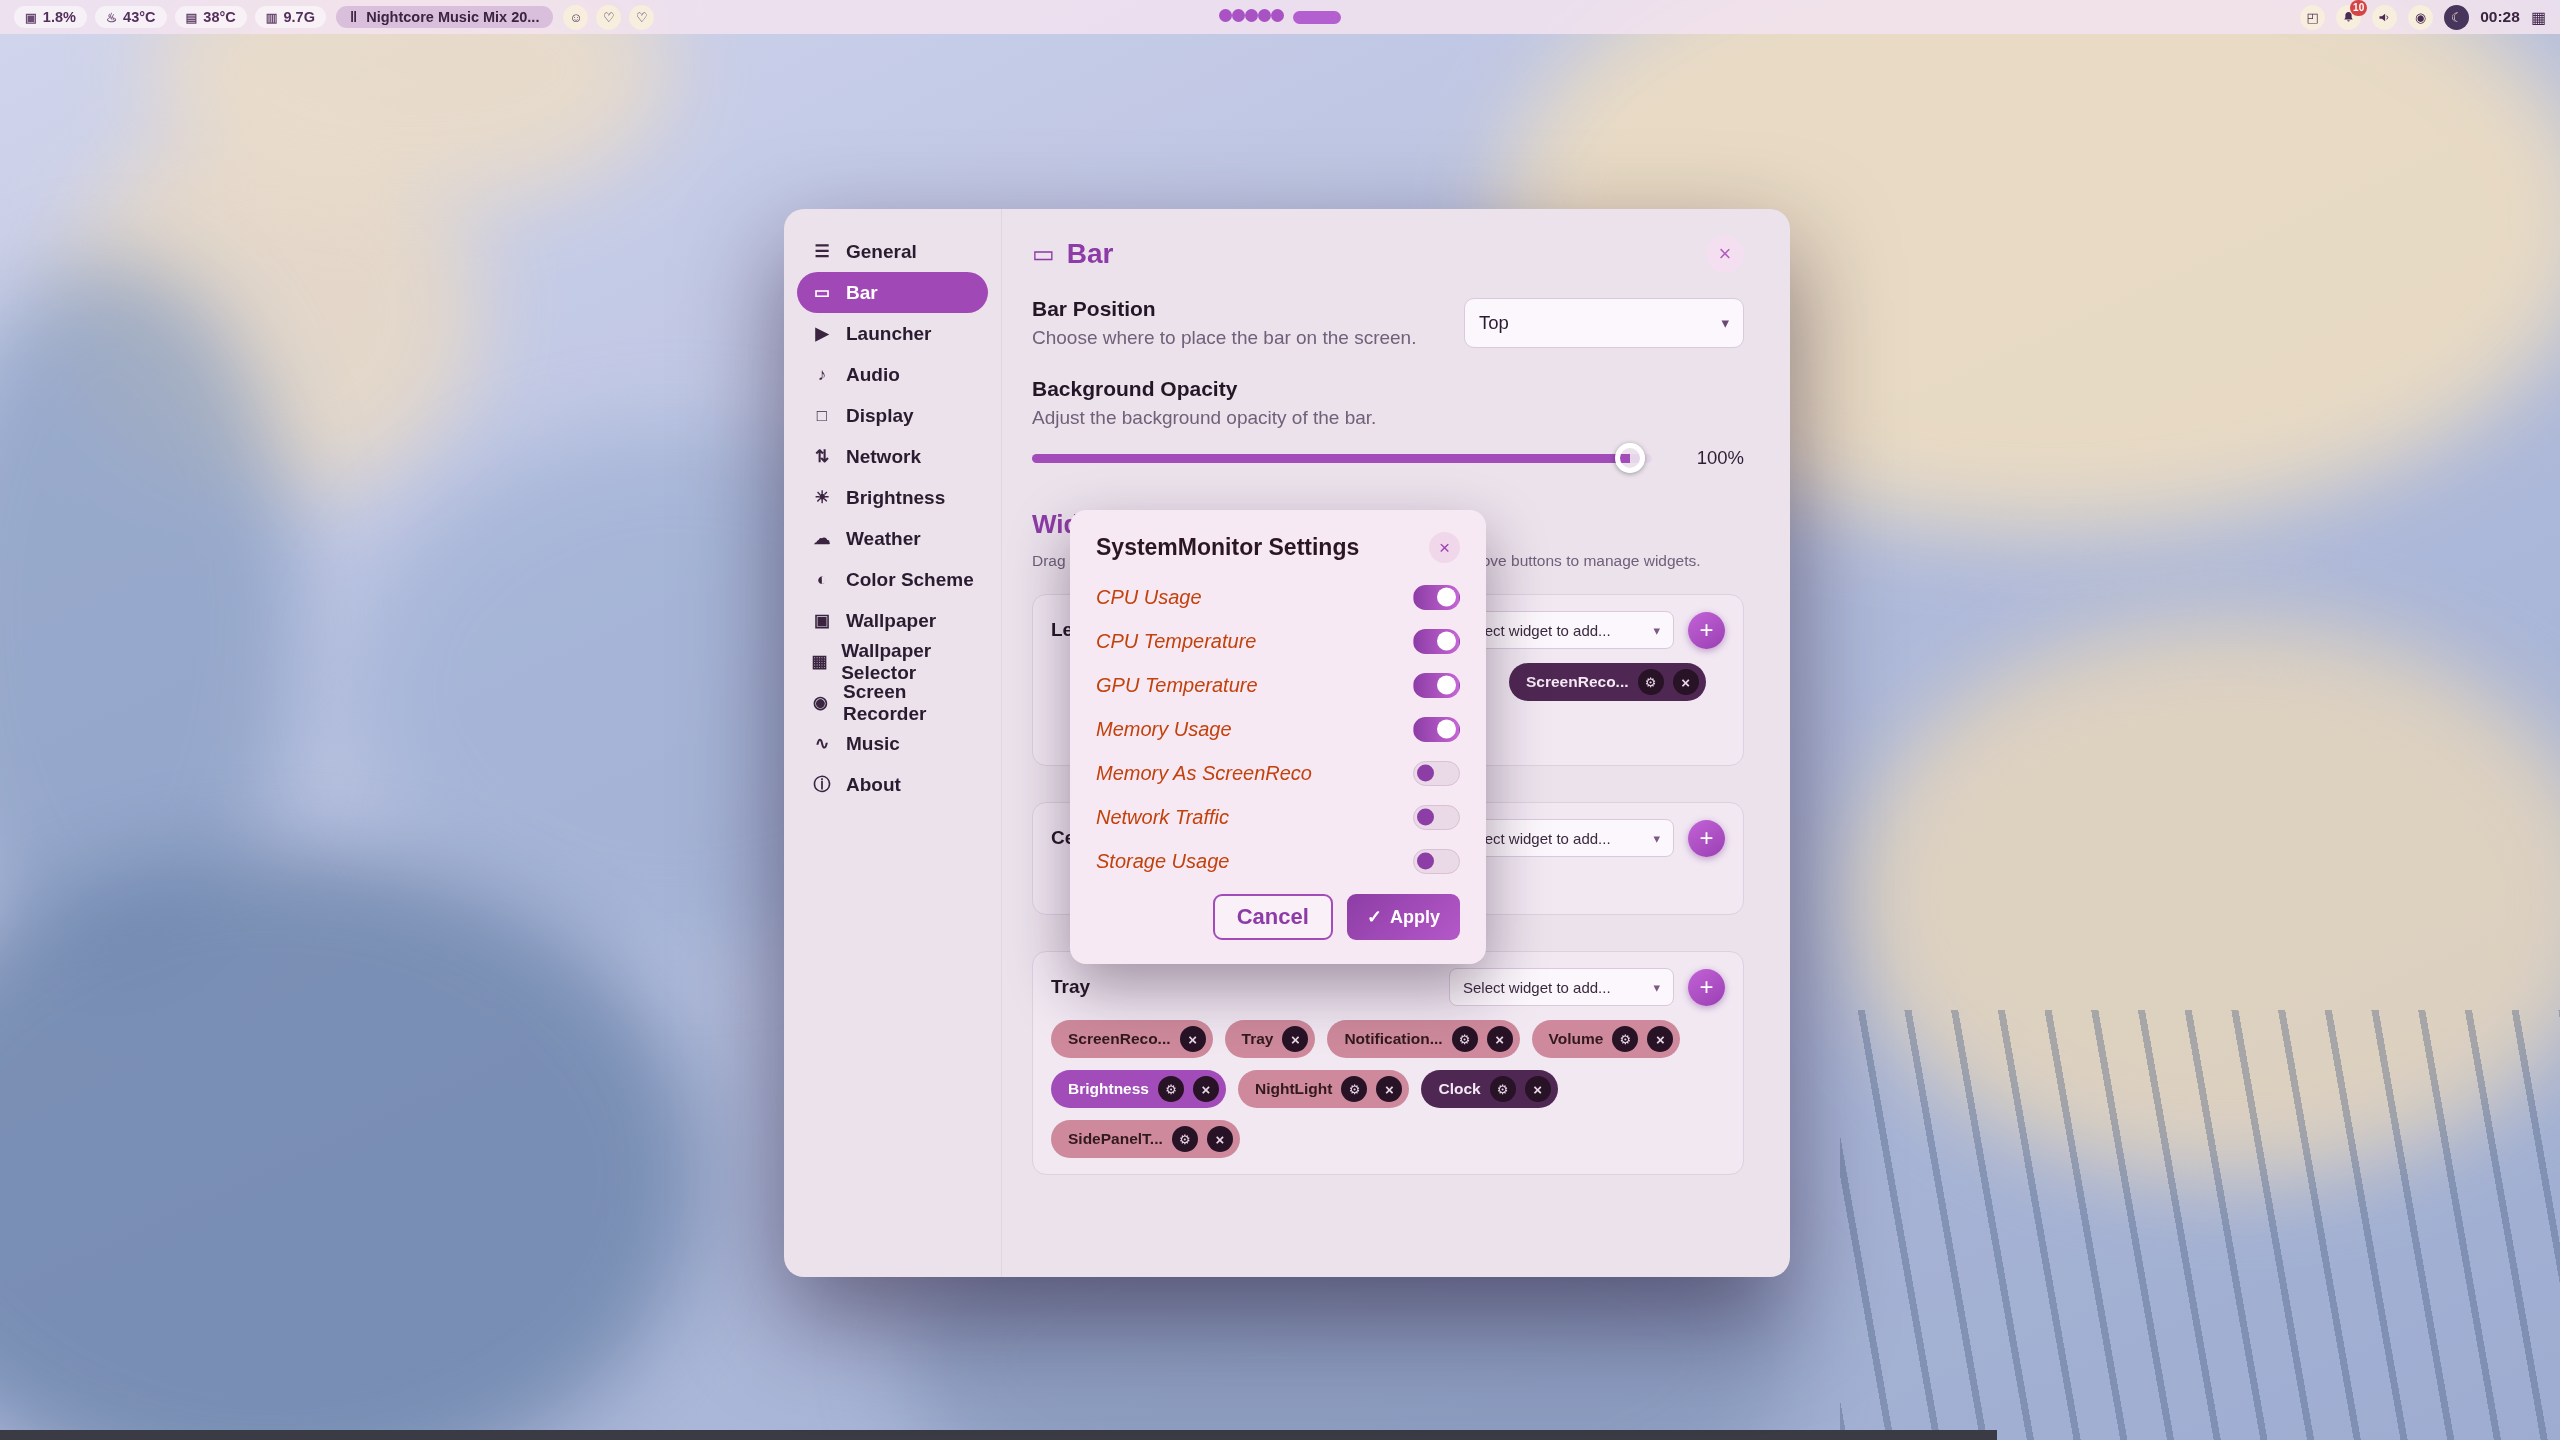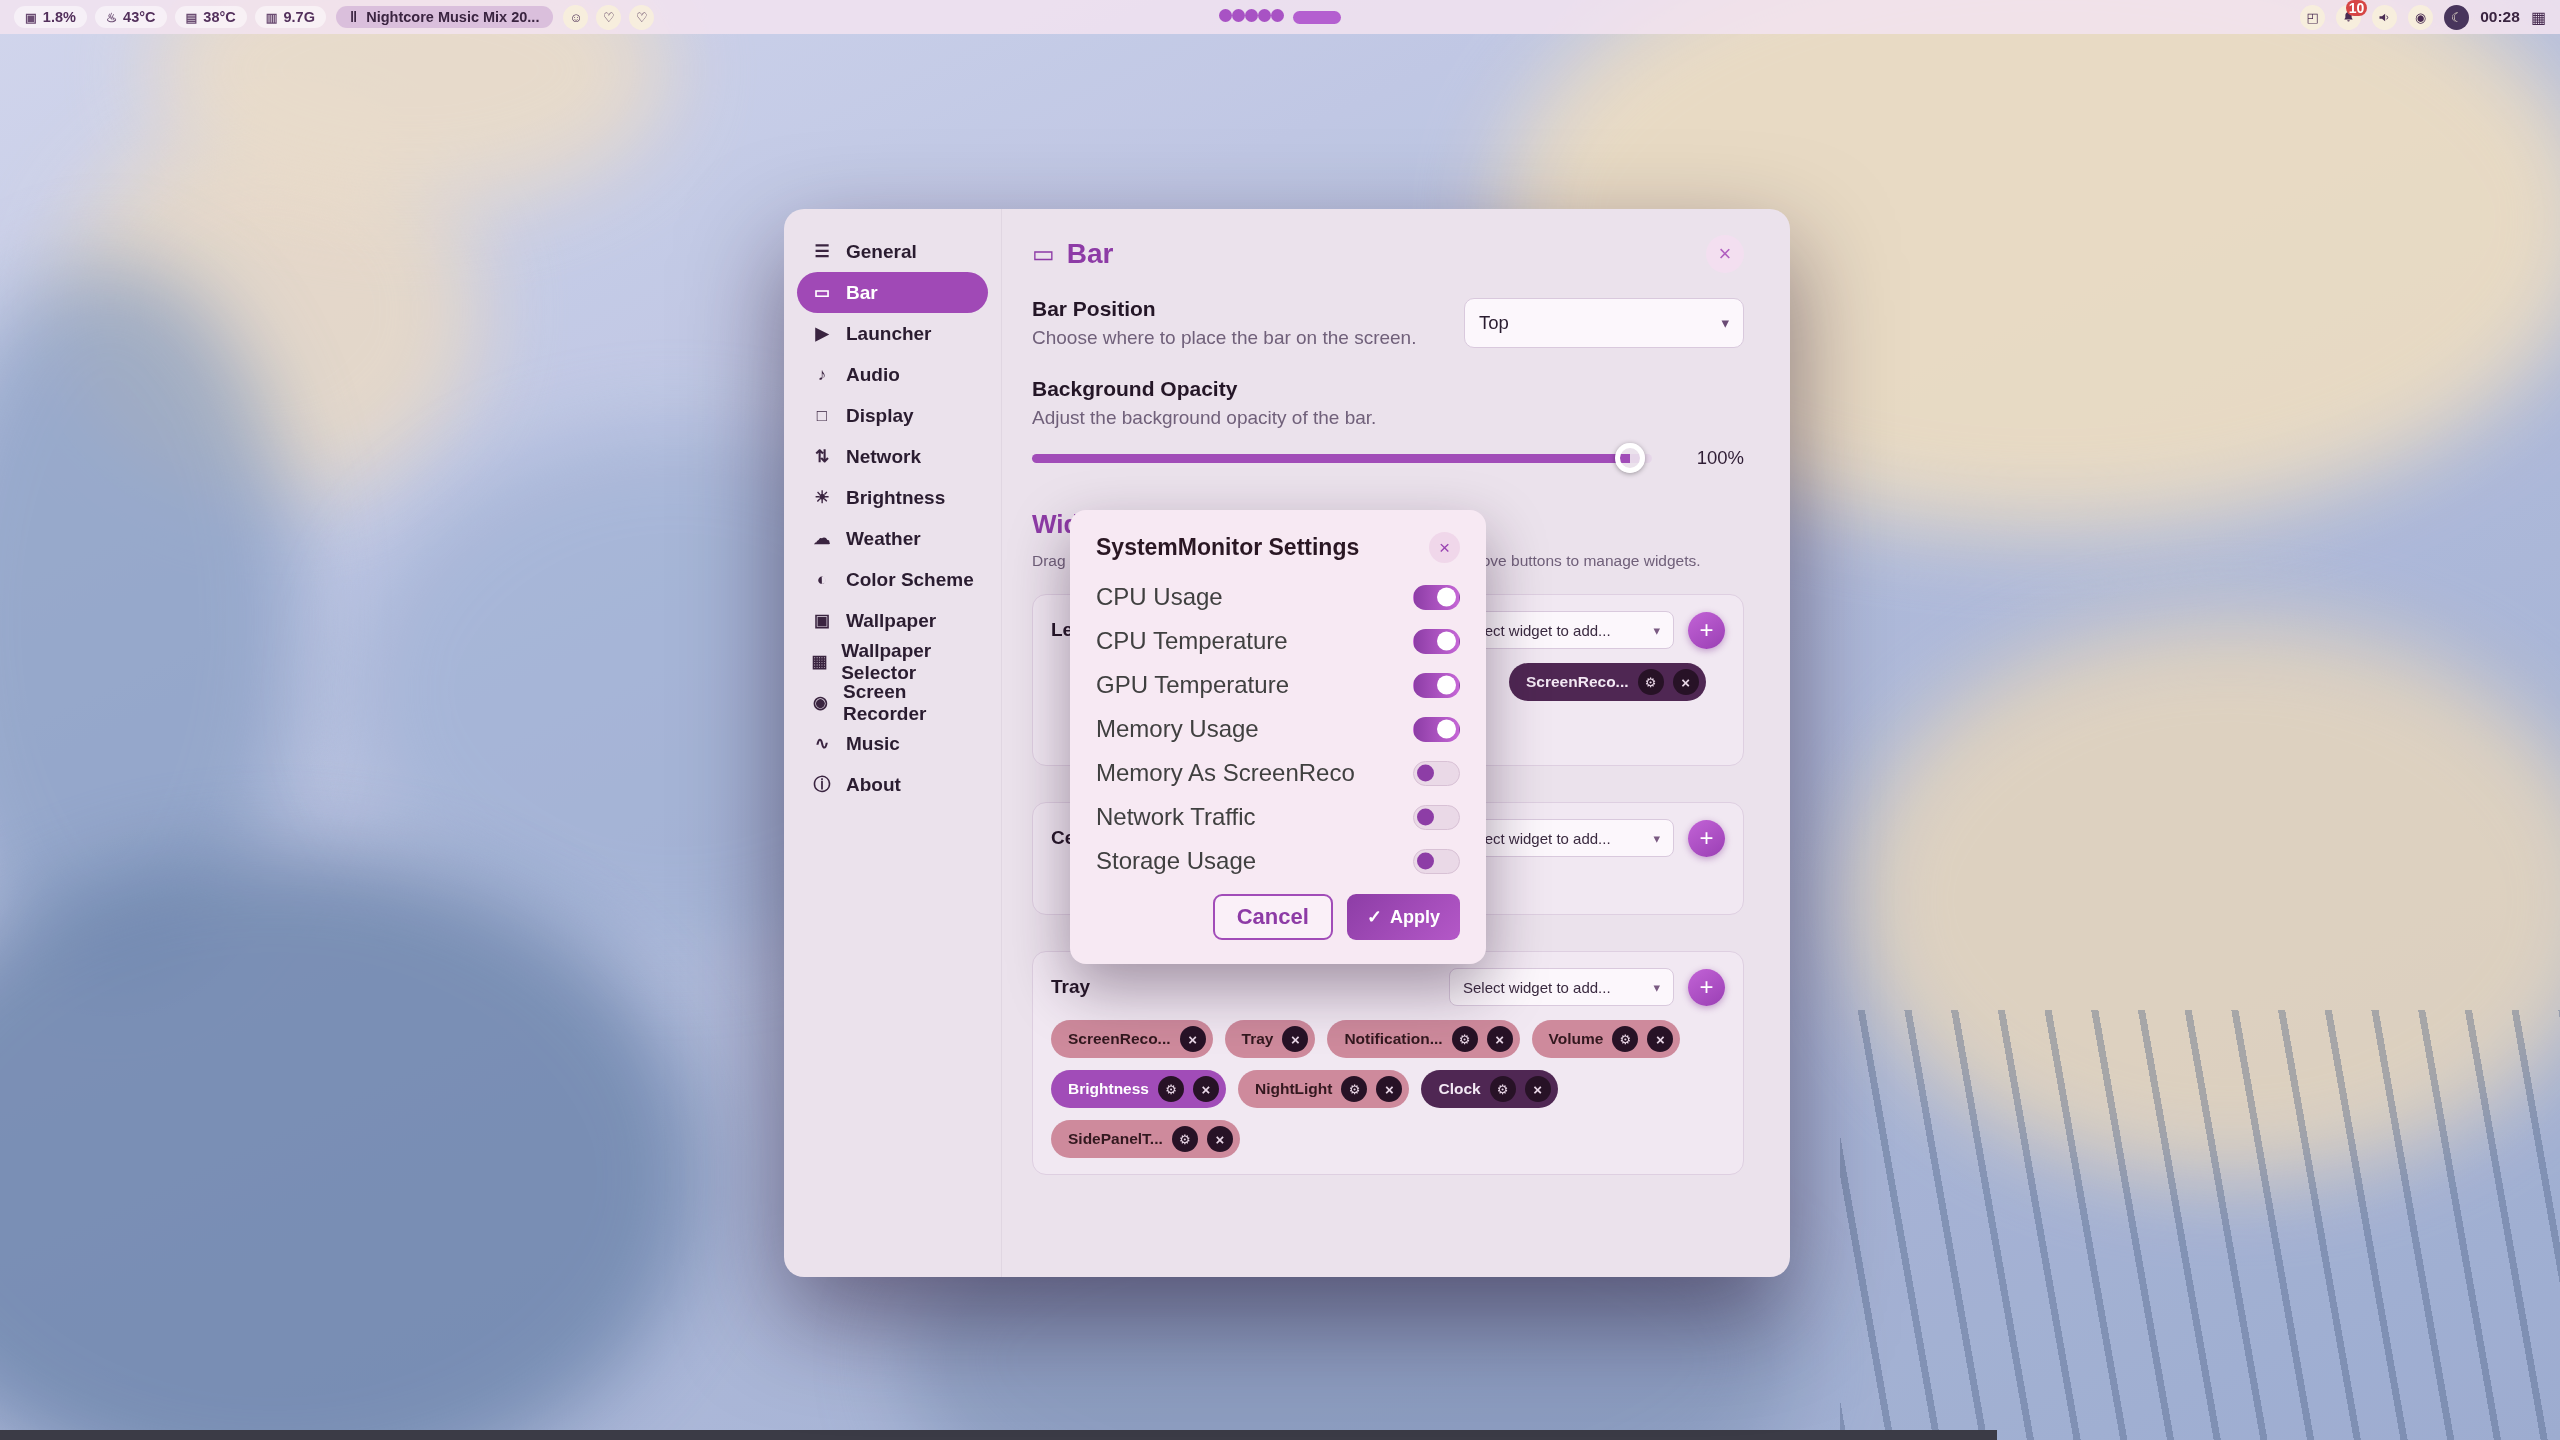--- a/index.html
+++ b/index.html
@@ -32,21 +32,21 @@
     border-radius:999px; padding:3px 11px; font-weight:600; color:#53305c; }
   .tb-pill .pi { font-size:12.5px; opacity:.85; }
   .media-pill { display:flex; align-items:center; gap:9px; background:rgba(196,156,205,.5);
     border-radius:999px; padding:3px 14px; color:#3a2440; font-weight:600; }
   .tb-circle { width:25px; height:25px; border-radius:50%; background:rgba(248,240,219,.85);
     display:flex; align-items:center; justify-content:center; font-size:13px; color:#4a2b52;
     border:none; position:relative; }
   .tb-circle svg { width:15px; height:15px; }
   .tb-circle.moon { background:#48355c; color:#f0e6d0; }
   .badge { position:absolute; top:-5px; right:-6px; min-width:16px; height:16px; padding:0 3px;
-    background:#d64545; color:#fff; font-size:14px; font-weight:700; border-radius:999px;
+    background:#d64545; color:#fff; font-size:10px; font-weight:700; border-radius:999px;
     display:flex; align-items:center; justify-content:center; }
   .workspaces { position:absolute; left:50%; top:50%; transform:translate(-50%,-50%);
     display:flex; align-items:center; gap:9px; }
   .ws-dot { width:13px; height:13px; border-radius:50%; background:#a852c4; display:inline-block; }
   .ws-active { width:48px; height:13px; border-radius:8px; background:#b45fd0; }
   .tb-right { margin-left:auto; display:flex; align-items:center; gap:11px; }
   .tb-clock { font-weight:700; font-size:15.5px; color:#3a2440; }
   .tb-grid { font-size:16px; color:#45294e; background:none; border:none; }
 
   
@@ -115,21 +115,21 @@
   
   .dialog { position:absolute; left:1070px; top:510px; width:416px; height:454px; z-index:30;
     background:#f7e9f3; border-radius:16px; padding:22px 26px;
     box-shadow:0 24px 60px rgba(40,15,45,.4); display:flex; flex-direction:column; }
   .dlg-header { display:flex; align-items:center; justify-content:space-between; }
   .dlg-title { font-size:23px; font-weight:700; color:#2a1723; }
   .dlg-close { width:31px; height:31px; border-radius:50%; border:none; background:#f0d7ea;
     color:#9a44b2; font-size:19px; display:flex; align-items:center; justify-content:center; }
   .dlg-rows { margin-top:12px; }
   .dlg-row { height:44px; display:flex; align-items:center; justify-content:space-between; }
-  .dlg-row .t-label { font-size:24px; font-weight:500; color:#404040; }
+  .dlg-row .t-label { font-size:20px; font-weight:500; color:#c2410c;font-style:italic; }
   .toggle { position:relative; width:47px; height:25px; border-radius:999px;
     background:#ead9e7; border:1px solid #d8c1d5; }
   .toggle .knob { position:absolute; top:50%; transform:translateY(-50%); left:3px;
     width:17px; height:17px; border-radius:50%; background:#8d3da6; }
   .toggle.on { background:linear-gradient(90deg,#8d3da6,#c566d6); border-color:transparent; }
   .toggle.on .knob { left:auto; right:3px; width:19px; height:19px; background:#fff; }
   .dlg-footer { margin-top:auto; display:flex; justify-content:flex-end; gap:14px; padding-bottom:2px; }
   .btn-cancel { padding:8px 22px; border-radius:9px; border:2px solid #a14cb8; color:#8d3ba6;
     font-weight:700; font-size:22px; background:rgba(252,245,252,.6); }
   .btn-apply { padding:8px 20px; border-radius:9px; border:none; color:#fff; font-weight:700;

